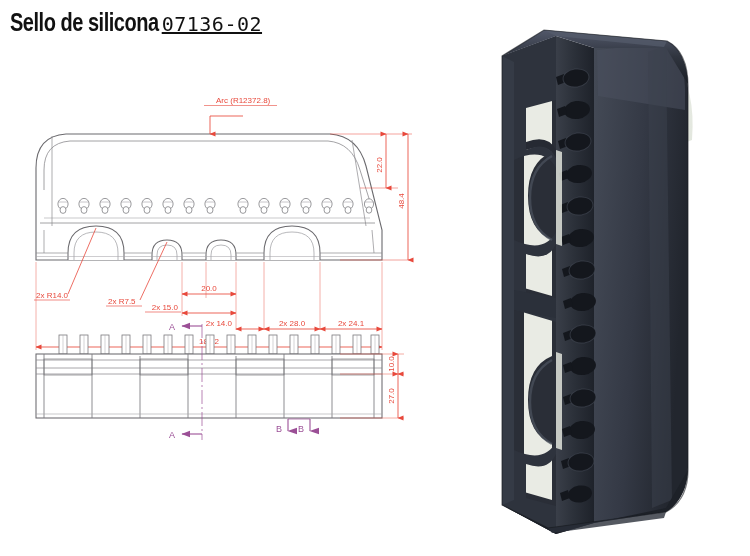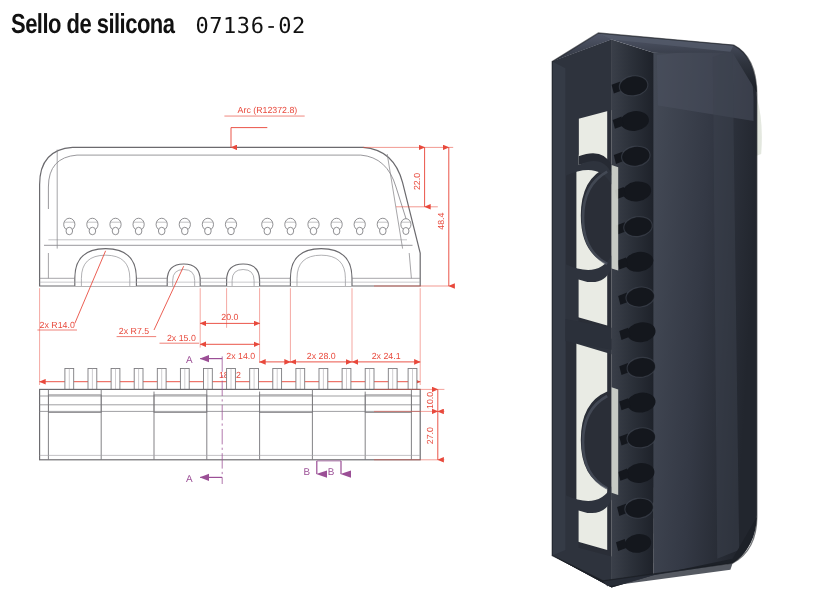--- a/index.html
+++ b/index.html
@@ -15,39 +15,40 @@
     font-family: "Liberation Sans", sans-serif;
   }
 
   
   #title-bar {
     position: absolute;
     left: 10px;
     top: 8px;
     display: flex;
     align-items: baseline;
-    gap: 30px;
+    gap: 14px;
   }
   #title-main {
     font-family: "Liberation Sans", sans-serif;
     font-size: 25px;
     font-weight: bold;
     color: #111111;
     letter-spacing: -0.6px;
     transform: scaleX(0.80);
     transform-origin: left bottom;
     white-space: nowrap;
   }
   #title-code {
     font-family: "DejaVu Sans Mono", monospace;
     font-size: 20px;
     color: #111111;
     letter-spacing: 0.5px;
     white-space: nowrap;
     margin-left: -48px;
+    text-decoration: underline;
   }
 
   
   #drawing-panel {
     position: absolute;
     left: 0;
     top: 48px;
     width: 455px;
     height: 470px;
     text-decoration: underline;

